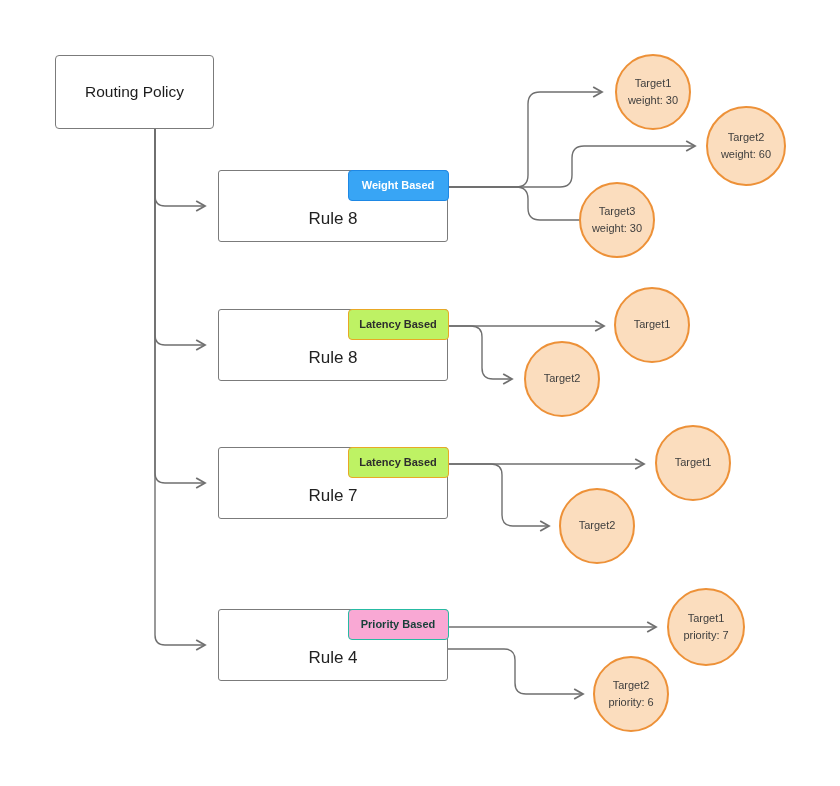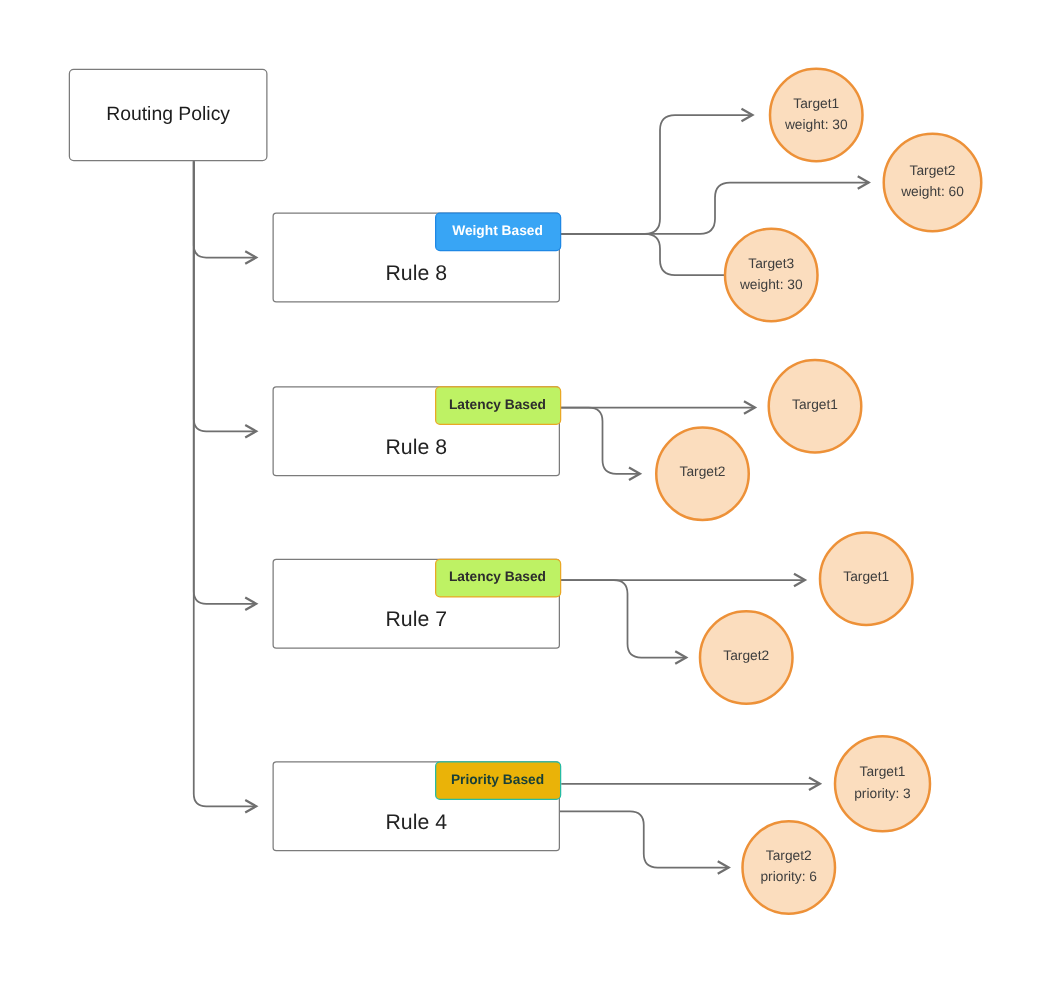--- a/index.html
+++ b/index.html
@@ -22,21 +22,21 @@
     padding-top:26px;font-size:17px;color:#222222;
   }
   .n-rule1{top:170px}.n-rule2{top:309px}.n-rule3{top:447px}.n-rule4{top:609px}
   .badge{
     position:absolute;top:-1.5px;right:-1.5px;width:101px;height:31px;
     border-radius:4px;display:flex;align-items:center;justify-content:center;
     font-size:11px;font-weight:600;box-sizing:border-box;
   }
   .badge-weight{background:#38A5F5;border:1px solid #1E88E5;color:#ffffff;}
   .badge-latency{background:#bef264;border:1px solid #E9A825;color:#2d2d2d;}
-  .badge-priority{background:#eab308;border:1px solid #26BBA3;color:#173f38;}
+  .badge-priority{background:#f9a8d4;border:1px solid #26BBA3;color:#173f38;}
   .target{
     position:absolute;width:76px;height:76px;border-radius:50%;
     background:#FBDDBE;border:2px solid #ED9138;box-sizing:border-box;
     display:flex;flex-direction:column;align-items:center;justify-content:center;
     font-size:11px;line-height:1.55;color:#3e3e3e;text-align:center;
   }
   .t-r1t1{left:615px;top:54px}
   .t-r1t2{left:706px;top:106px;width:80px;height:80px}
   .t-r1t3{left:579px;top:182px}
   .t-r2t1{left:614px;top:287px}
@@ -130,20 +130,20 @@
 
   <div class="target t-r3t1">
     <span>Target1</span>
   </div>
   <div class="target t-r3t2">
     <span>Target2</span>
   </div>
 
   <div class="target t-r4t1">
     <span>Target1</span>
-    <span>priority: 3</span>
+    <span>priority: 7</span>
   </div>
   <div class="target t-r4t2">
     <span>Target2</span>
     <span>priority: 6</span>
   </div>
 
 </div>
 
 </body></html>

